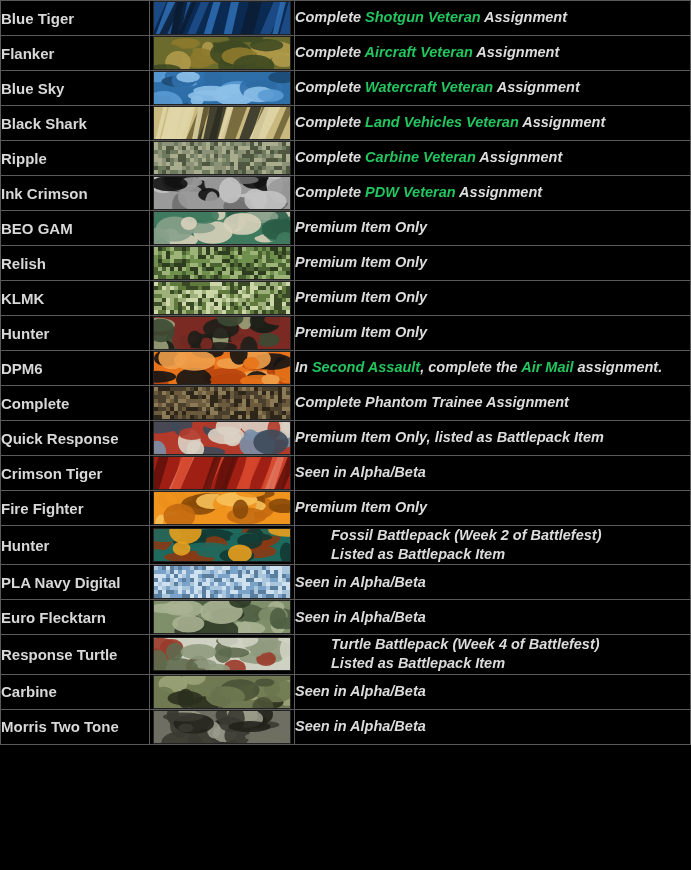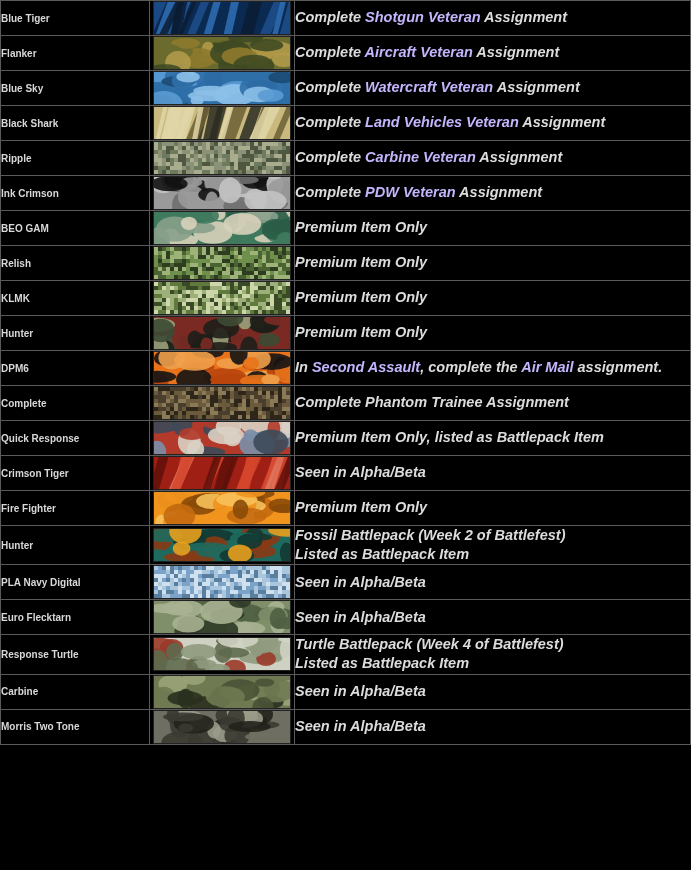--- a/index.html
+++ b/index.html
@@ -20,41 +20,41 @@
   }
   table.camo-table td {
     border: 1px solid #5a5a5a;
     background: #000;
     padding: 0;
     vertical-align: middle;
   }
   td.name-cell {
     width: 148px;
     color: #d8d8d8;
-    font-size: 10px;
+    font-size: 15px;
     font-weight: bold;
     padding: 6px 8px;
     white-space: nowrap;
     overflow: hidden;
   }
   td.swatch-cell {
     width: 144px;
     padding: 3px 4px;
     text-align: center;
   }
   td.desc-cell {
     color: #dcdcdc;
     font-size: 14.5px;
     font-style: italic;
     font-weight: bold;
     padding: 6px 9px;
     line-height: 1.32;
   }
   td.desc-cell .link {
-    color: #c4b5fd;
+    color: #22c55e;
   }
   .swatch {
     width: 136px;
     height: 32px;
     display: block;
     margin: 0 auto;
     border: 1px solid #222;
     position: relative;
     overflow: hidden;
   }
@@ -63,21 +63,21 @@
     color: #cfcfcf;
     font-family: "Liberation Sans", sans-serif;
     font-weight: bold;
     font-size: 15px;
     letter-spacing: 3px;
     text-align: right;
     line-height: 32px;
     padding-right: 6px;
     box-sizing: border-box;
   }
-  .desc-line { display: block; }
+  .desc-line { display: block; margin-left: 36px; }
 </style>
 </head>
 <body>
 
 <table class="camo-table">
   <tbody>
       <tr>
         <td class="name-cell">Blue Tiger</td>
         <td class="swatch-cell">
           <div class="swatch" style="background: rgb(11, 42, 82);">

